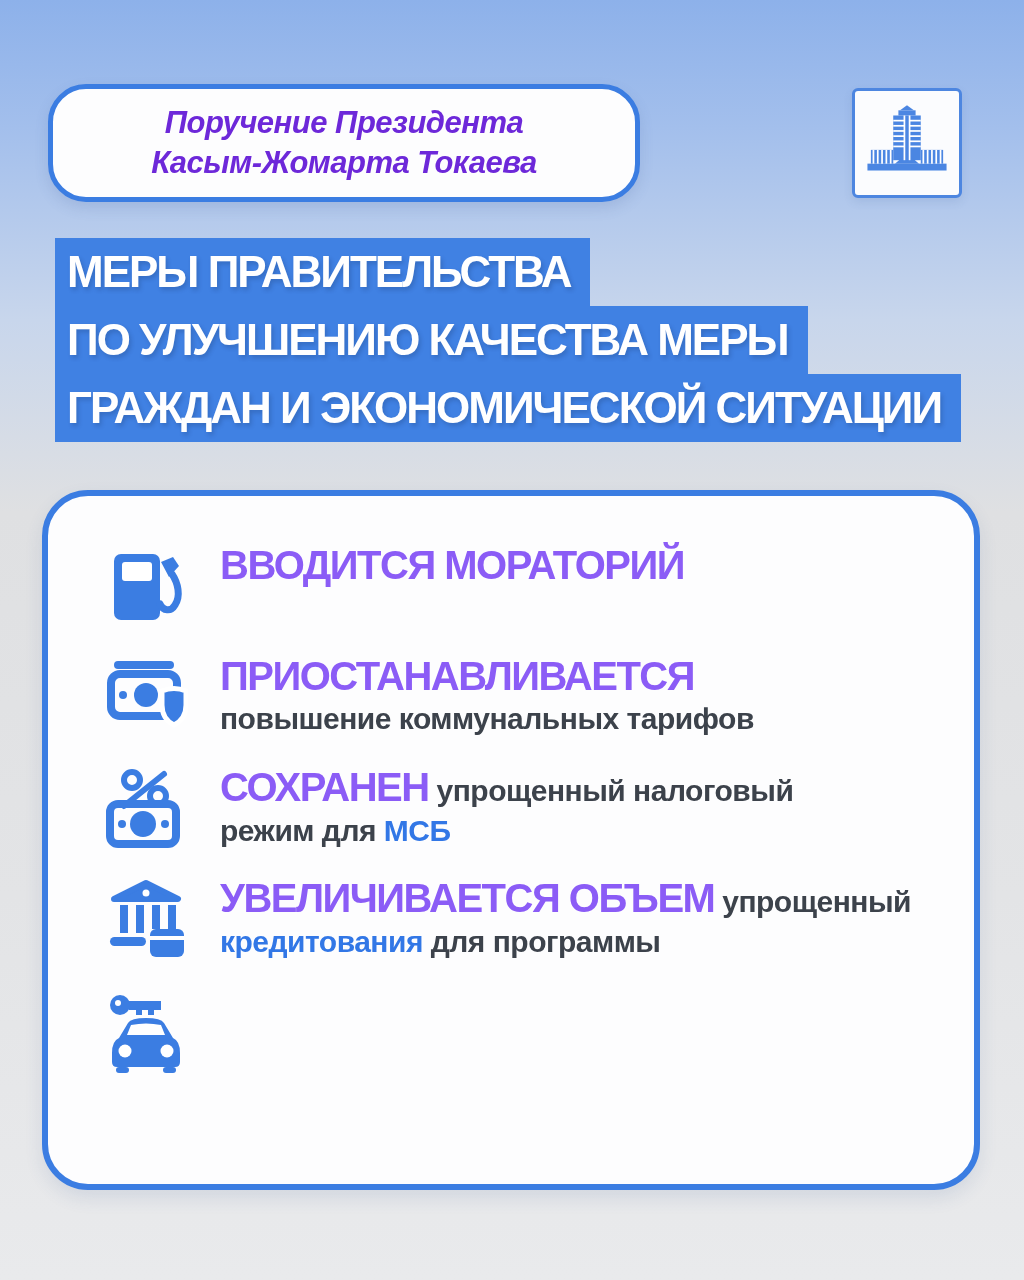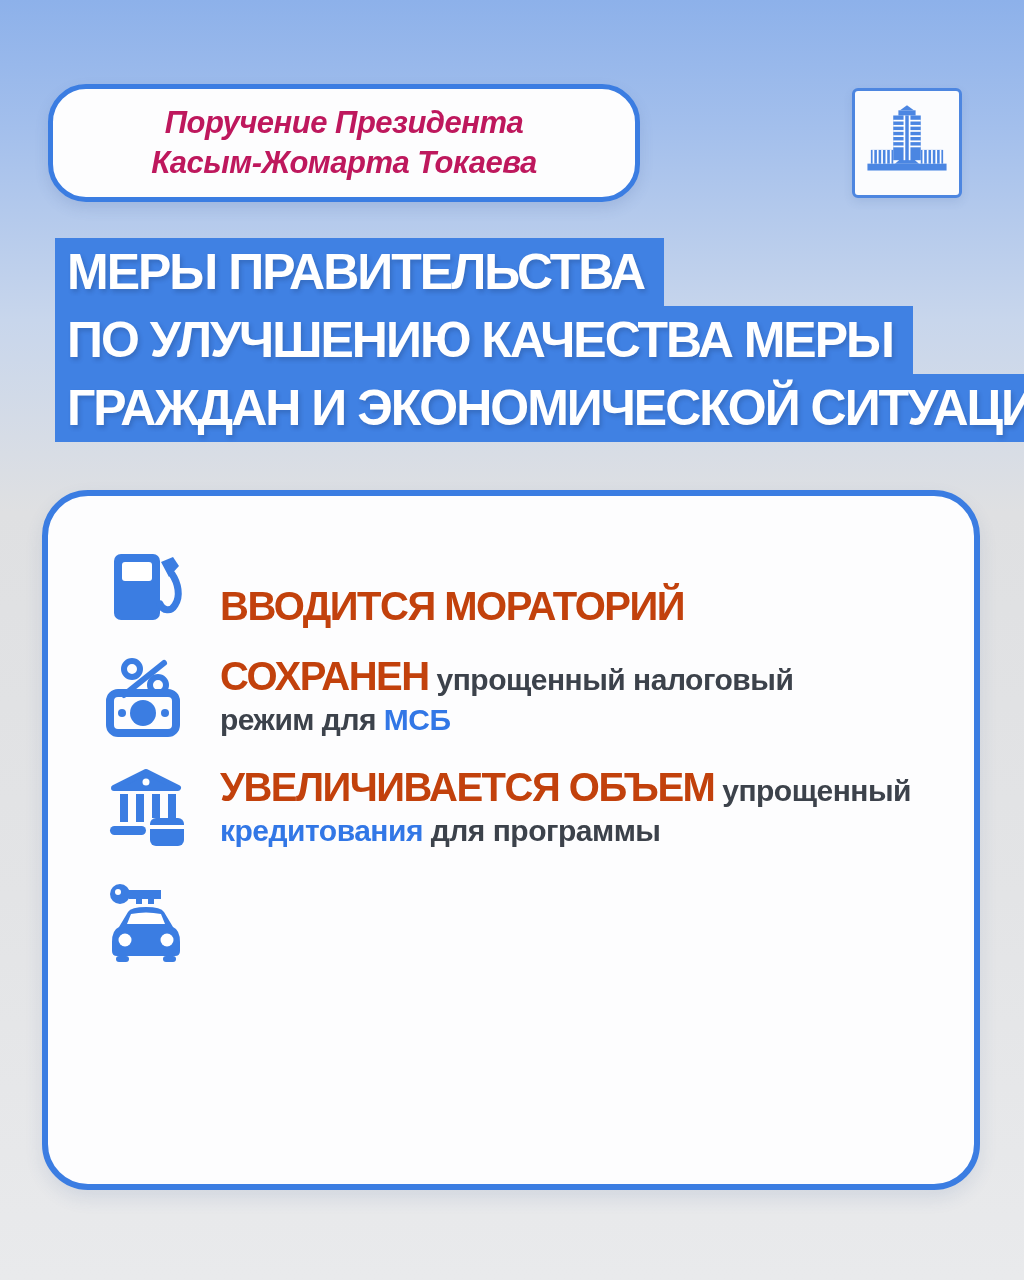--- a/index.html
+++ b/index.html
@@ -11,51 +11,51 @@
     overflow:hidden;
   }
   
   .badge {
     position:absolute; left:48px; top:84px; width:592px; height:118px;
     background:#fdfdfe; border:5px solid #3b7de2; border-radius:38px;
     display:flex; flex-direction:column; align-items:center; justify-content:center;
     box-shadow:0 6px 14px rgba(60,90,150,.15);
   }
   .badge span {
-    color:#be185d; font-size:31px; font-weight:800; font-style:italic;
+    color:#6d28d9; font-size:31px; font-weight:800; font-style:italic;
     line-height:40px; letter-spacing:-0.5px; white-space:nowrap;
   }
   .logo {
     position:absolute; left:852px; top:88px; width:110px; height:110px;
     background:#fbfcfe; border:3px solid #4d86e0; border-radius:6px;
     display:flex; align-items:center; justify-content:center;
     box-shadow:0 4px 10px rgba(60,90,150,.12);
   }
   
   .title { position:absolute; left:55px; top:238px; }
   .title-line {
     display:table; background:#4081e3; color:#ffffff;
-    font-size:50px; font-weight:700; letter-spacing:-2px;
+    font-size:44px; font-weight:700; letter-spacing:-2px;
     height:68px; line-height:68px; padding:0 20px 0 12px;
     white-space:nowrap; text-shadow:2px 3px 4px rgba(20,40,80,.22);
   }
   
   .card {
     position:absolute; left:42px; top:490px; width:938px; height:700px;
     background:#fdfdfe; border:6px solid #3b7de2; border-radius:46px;
     padding:46px 30px 0 56px;
     box-shadow:0 8px 18px rgba(60,90,150,.12);
   }
   .row { display:flex; align-items:flex-start; margin-bottom:23px; }
   .icon-box { width:92px; flex:0 0 92px; margin-right:24px; padding-top:4px; }
   .icon-box svg { display:block; }
   .txt { padding-top:0; }
   .caps {
-    color:#c2410c; font-size:40px; font-weight:700; letter-spacing:-1.5px;
-    line-height:46px; white-space:nowrap;margin-top:41px;
+    color:#8b5cf6; font-size:40px; font-weight:700; letter-spacing:-1.5px;
+    line-height:46px; white-space:nowrap;
   }
   .caps.inline { display:inline; vertical-align:baseline; }
   .body {
     color:#3c424b; font-size:30px; font-weight:700; line-height:40px; letter-spacing:-0.5px;
   }
   .acc { color:#3277e6; }
 </style>
 </head>
 <body>
 
@@ -119,20 +119,35 @@
         <rect x="18" y="16" width="30" height="19" rx="3" fill="#ffffff"></rect>
         <path d="M57 16 l12 -5 6 9 -10 11 z" fill="#3b7de2"></path>
         <path d="M68 28 c6 9 9 22 3 31 c-4 7 -12 6 -15 -1" stroke="#3b7de2" stroke-width="7" fill="none" stroke-linecap="round"></path>
       </svg>
     </div>
     <div class="txt">
       <div class="caps">ВВОДИТСЯ МОРАТОРИЙ</div>
     </div>
   </div>
 
+  <div class="row">
+    <div class="icon-box">
+      <svg width="84" height="84" viewBox="0 0 84 84">
+        <path d="M14 8 h52" stroke="#3b7de2" stroke-width="8" stroke-linecap="round"></path>
+        <rect x="7" y="17" width="66" height="42" rx="9" fill="none" stroke="#3b7de2" stroke-width="8"></rect>
+        <circle cx="19" cy="38" r="4" fill="#3b7de2"></circle>
+        <circle cx="42" cy="38" r="12" fill="#3b7de2"></circle>
+        <path d="M58 34 q12 -5 24 0 v14 q0 14 -12 20 q-12 -6 -12 -20 z" fill="#3b7de2" stroke="#ffffff" stroke-width="5"></path>
+      </svg>
+    </div>
+    <div class="txt">
+      <div class="caps">ПРИОСТАНАВЛИВАЕТСЯ</div>
+      <div class="body"><span>повышение коммунальных тарифов</span></div>
+    </div>
+  </div>
 
   <div class="row">
     <div class="icon-box">
       <svg width="84" height="84" viewBox="0 0 84 84">
         <circle cx="28" cy="12" r="8" fill="none" stroke="#3b7de2" stroke-width="6"></circle>
         <circle cx="54" cy="28" r="8" fill="none" stroke="#3b7de2" stroke-width="6"></circle>
         <line x1="20" y1="38" x2="60" y2="6" stroke="#3b7de2" stroke-width="6" stroke-linecap="round"></line>
         <rect x="6" y="36" width="66" height="40" rx="8" fill="none" stroke="#3b7de2" stroke-width="8"></rect>
         <circle cx="39" cy="56" r="13" fill="#3b7de2"></circle>
         <circle cx="18" cy="56" r="4" fill="#3b7de2"></circle>

